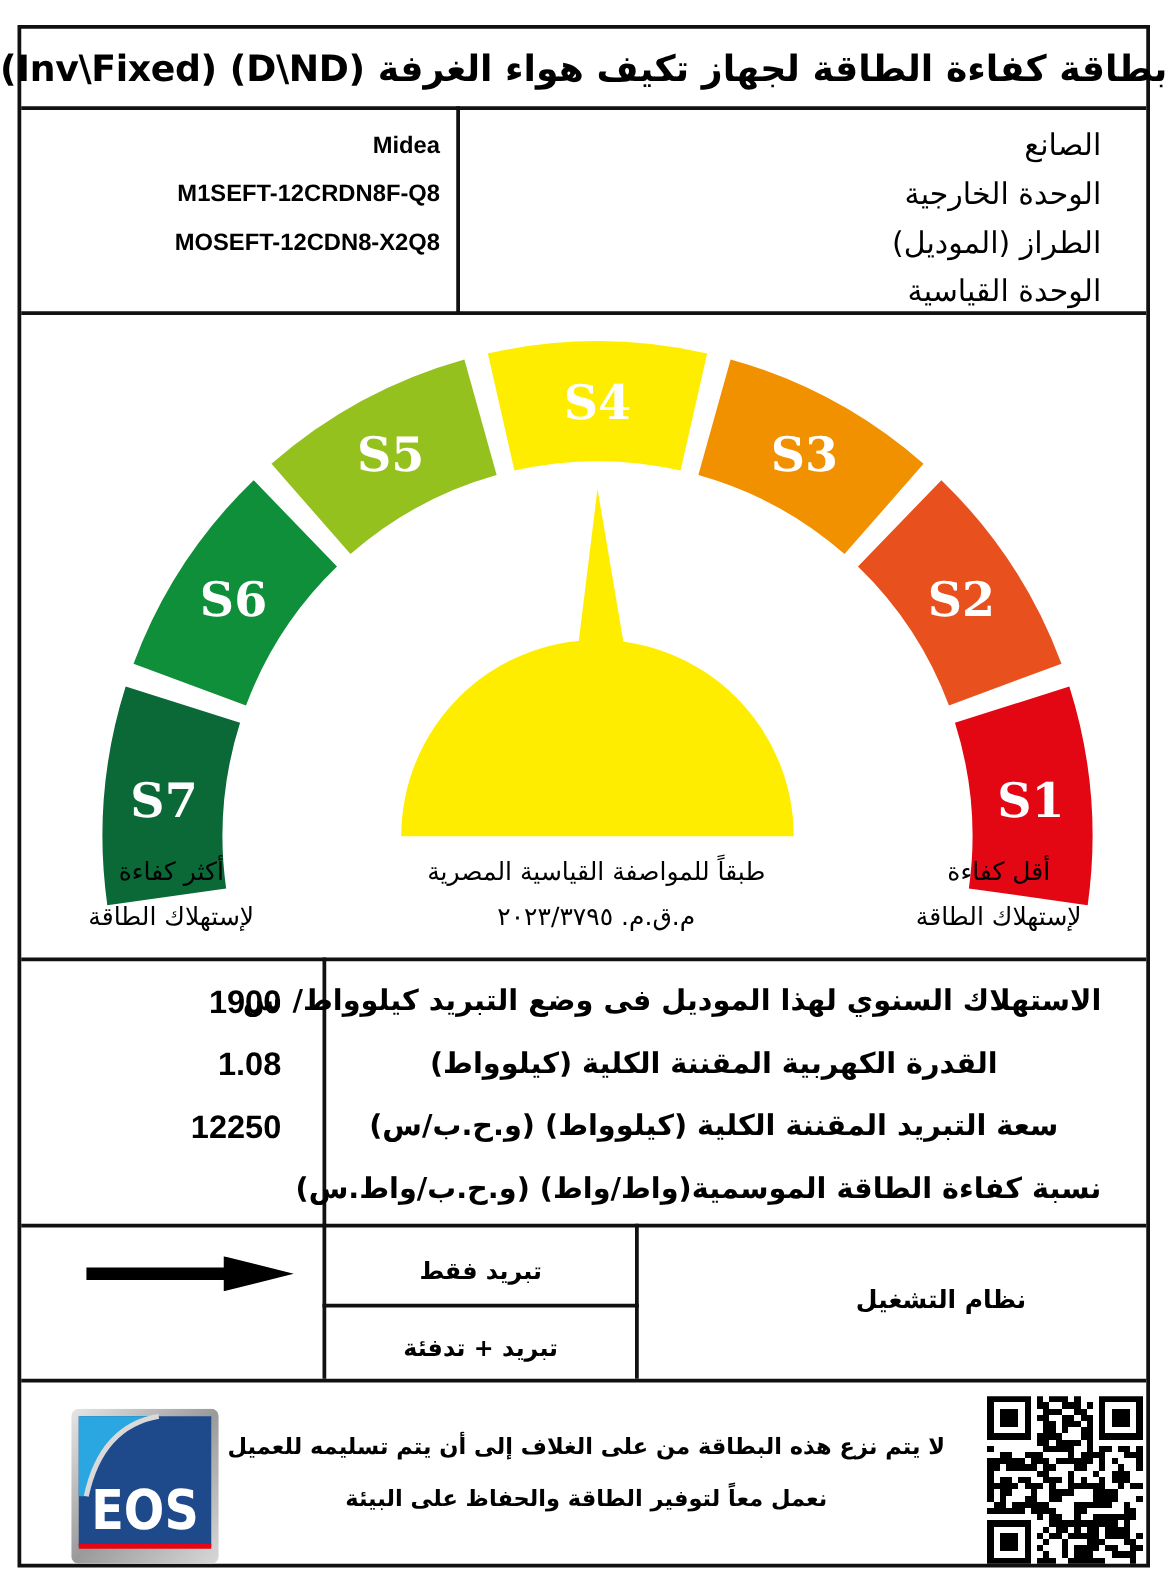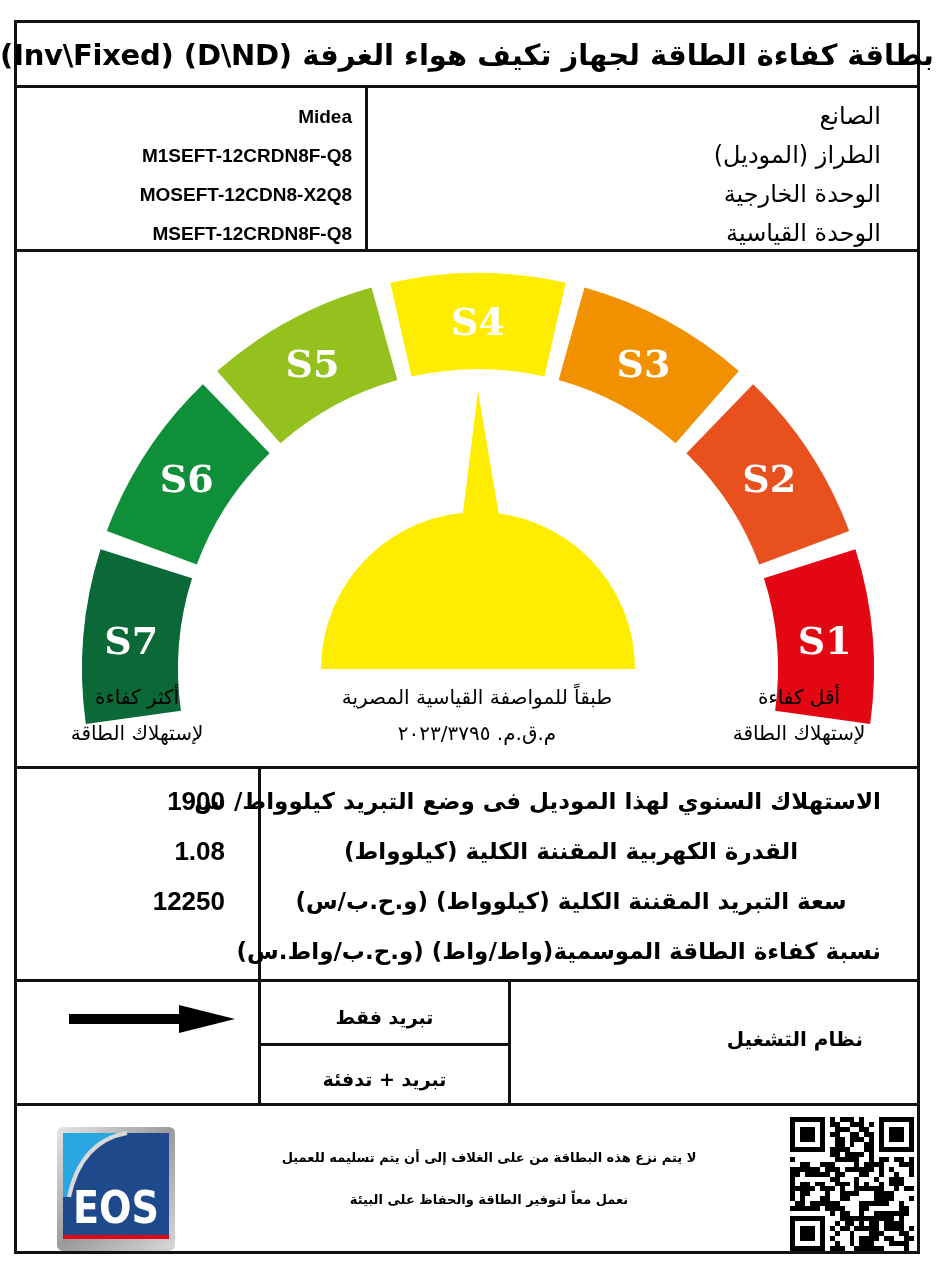--- a/index.html
+++ b/index.html
@@ -31,43 +31,42 @@
   .spec-row { position: absolute; left: 0; width: 100%; height: 50px; }
   .spec-value { position: absolute; left: 0; width: 208px; text-align: right;
                 font-family: "Liberation Sans", sans-serif; font-weight: bold; font-size: 26px; line-height: 50px; }
   .spec-label { position: absolute; left: 244px; width: 620px; text-align: center; direction: rtl;
                 font-weight: bold; font-size: 23px; line-height: 50px; white-space: nowrap; }
 
   
   .op-text { position: absolute; text-align: center; direction: rtl; font-weight: bold; font-size: 19px; }
 
   
-  .footer-text { position: absolute; left: 172px; width: 600px; text-align: center; direction: rtl;
-                 font-weight: bold; font-size: 13px; line-height: 42px; white-space: nowrap; }
+  .footer-text { position: absolute; left: 152px; width: 600px; text-align: center; direction: rtl;
+                 font-weight: bold; font-size: 18px; line-height: 42px; white-space: nowrap; }
 </style>
 </head>
 <body>
 
 <div class="label-card">
 
   <div class="row title">بطاقة كفاءة الطاقة لجهاز تكيف هواء الغرفة (D\ND) (Inv\Fixed)</div>
   <div class="hline" style="top:62px;"></div>
 
   <div class="info-right">
     <div>الصانع</div>
+    <div>الوحدة الخارجية</div>
     <div>الطراز (الموديل)</div>
-    <div>الوحدة الخارجية</div>
     <div>الوحدة القياسية</div>
   </div>
   <div class="vline" style="left:348px; top:62px; height:166px;"></div>
   <div class="info-left">
     <div>Midea</div>
     <div>M1SEFT-12CRDN8F-Q8</div>
     <div>MOSEFT-12CDN8-X2Q8</div>
-    <div>MSEFT-12CRDN8F-Q8</div>
   </div>
   <div class="hline" style="top:226px;"></div>
 
   <div class="gauge">
     <svg id="gauge-svg" width="900" height="520" viewBox="0 0 900 520">
         <path d="M853.1461552216618,473.1125479801859 A396,396 0 0 0 838.463504446007,298.26152326282397 L746.9572003378842,327.28903277486666 A300,300 0 0 1 758.0804206224711,459.75193028801965 Z" fill="#E30613"></path>
         <text x="807.7795150188275" y="402.8801105203542" text-anchor="middle" font-family="DejaVu Serif, Liberation Serif, serif" font-weight="bold" font-size="38" fill="#ffffff">S1</text>
         <path d="M832.163667838789,279.9654692605612 A396,396 0 0 0 736.084714701763,133.1414390658942 L669.3975111376992,202.19805989840467 A300,300 0 0 1 742.1845968475675,313.42838580345546 Z" fill="#E8501E"></path>
         <text x="752.1939810837187" y="241.4479982245925" text-anchor="middle" font-family="DejaVu Serif, Liberation Serif, serif" font-weight="bold" font-size="38" fill="#ffffff">S2</text>
         <path d="M721.8410262069975,120.04369607729319 A396,396 0 0 0 567.4922489636454,36.5876235481274 L541.6759461845797,129.05122996070259 A300,300 0 0 1 658.6068380356041,192.27552733128272 Z" fill="#F29100"></path>
@@ -124,21 +123,21 @@
   <div style="position:absolute; left:52px; top:982px; width:170px; height:28px;">
     <svg width="170" height="28" viewBox="0 0 170 28">
       <rect x="0" y="9" width="112" height="10" fill="#000"></rect>
       <polygon points="110,0 166,14 110,28" fill="#000"></polygon>
     </svg>
   </div>
 
   <div class="op-text" style="left:244px; top:974px; width:247px; line-height:40px;">تبريد فقط</div>
   <div class="op-text" style="left:244px; top:1036px; width:247px; line-height:40px;">تبريد + تدفئة</div>
   <div class="op-text" style="left:494px; top:996px; width:380px; text-align:right; font-size:20px; line-height:40px; padding-right:0;">
-    <span style="display:inline-block; margin-right:28px;">نظام التشغيل</span>
+    <span style="display:inline-block; margin-right:70px;">نظام التشغيل</span>
   </div>
   <div class="hline" style="top:1080px;"></div>
 
   <div style="position:absolute; left:40px; top:1104px; width:118px; height:108px;">
     <svg width="118" height="124" viewBox="0 0 118 124">
       <defs>
         <linearGradient id="silver" x1="0" y1="0" x2="1" y2="1">
           <stop offset="0" stop-color="#e6e6e6"></stop>
           <stop offset="0.5" stop-color="#9a9a9a"></stop>
           <stop offset="1" stop-color="#d8d8d8"></stop>

